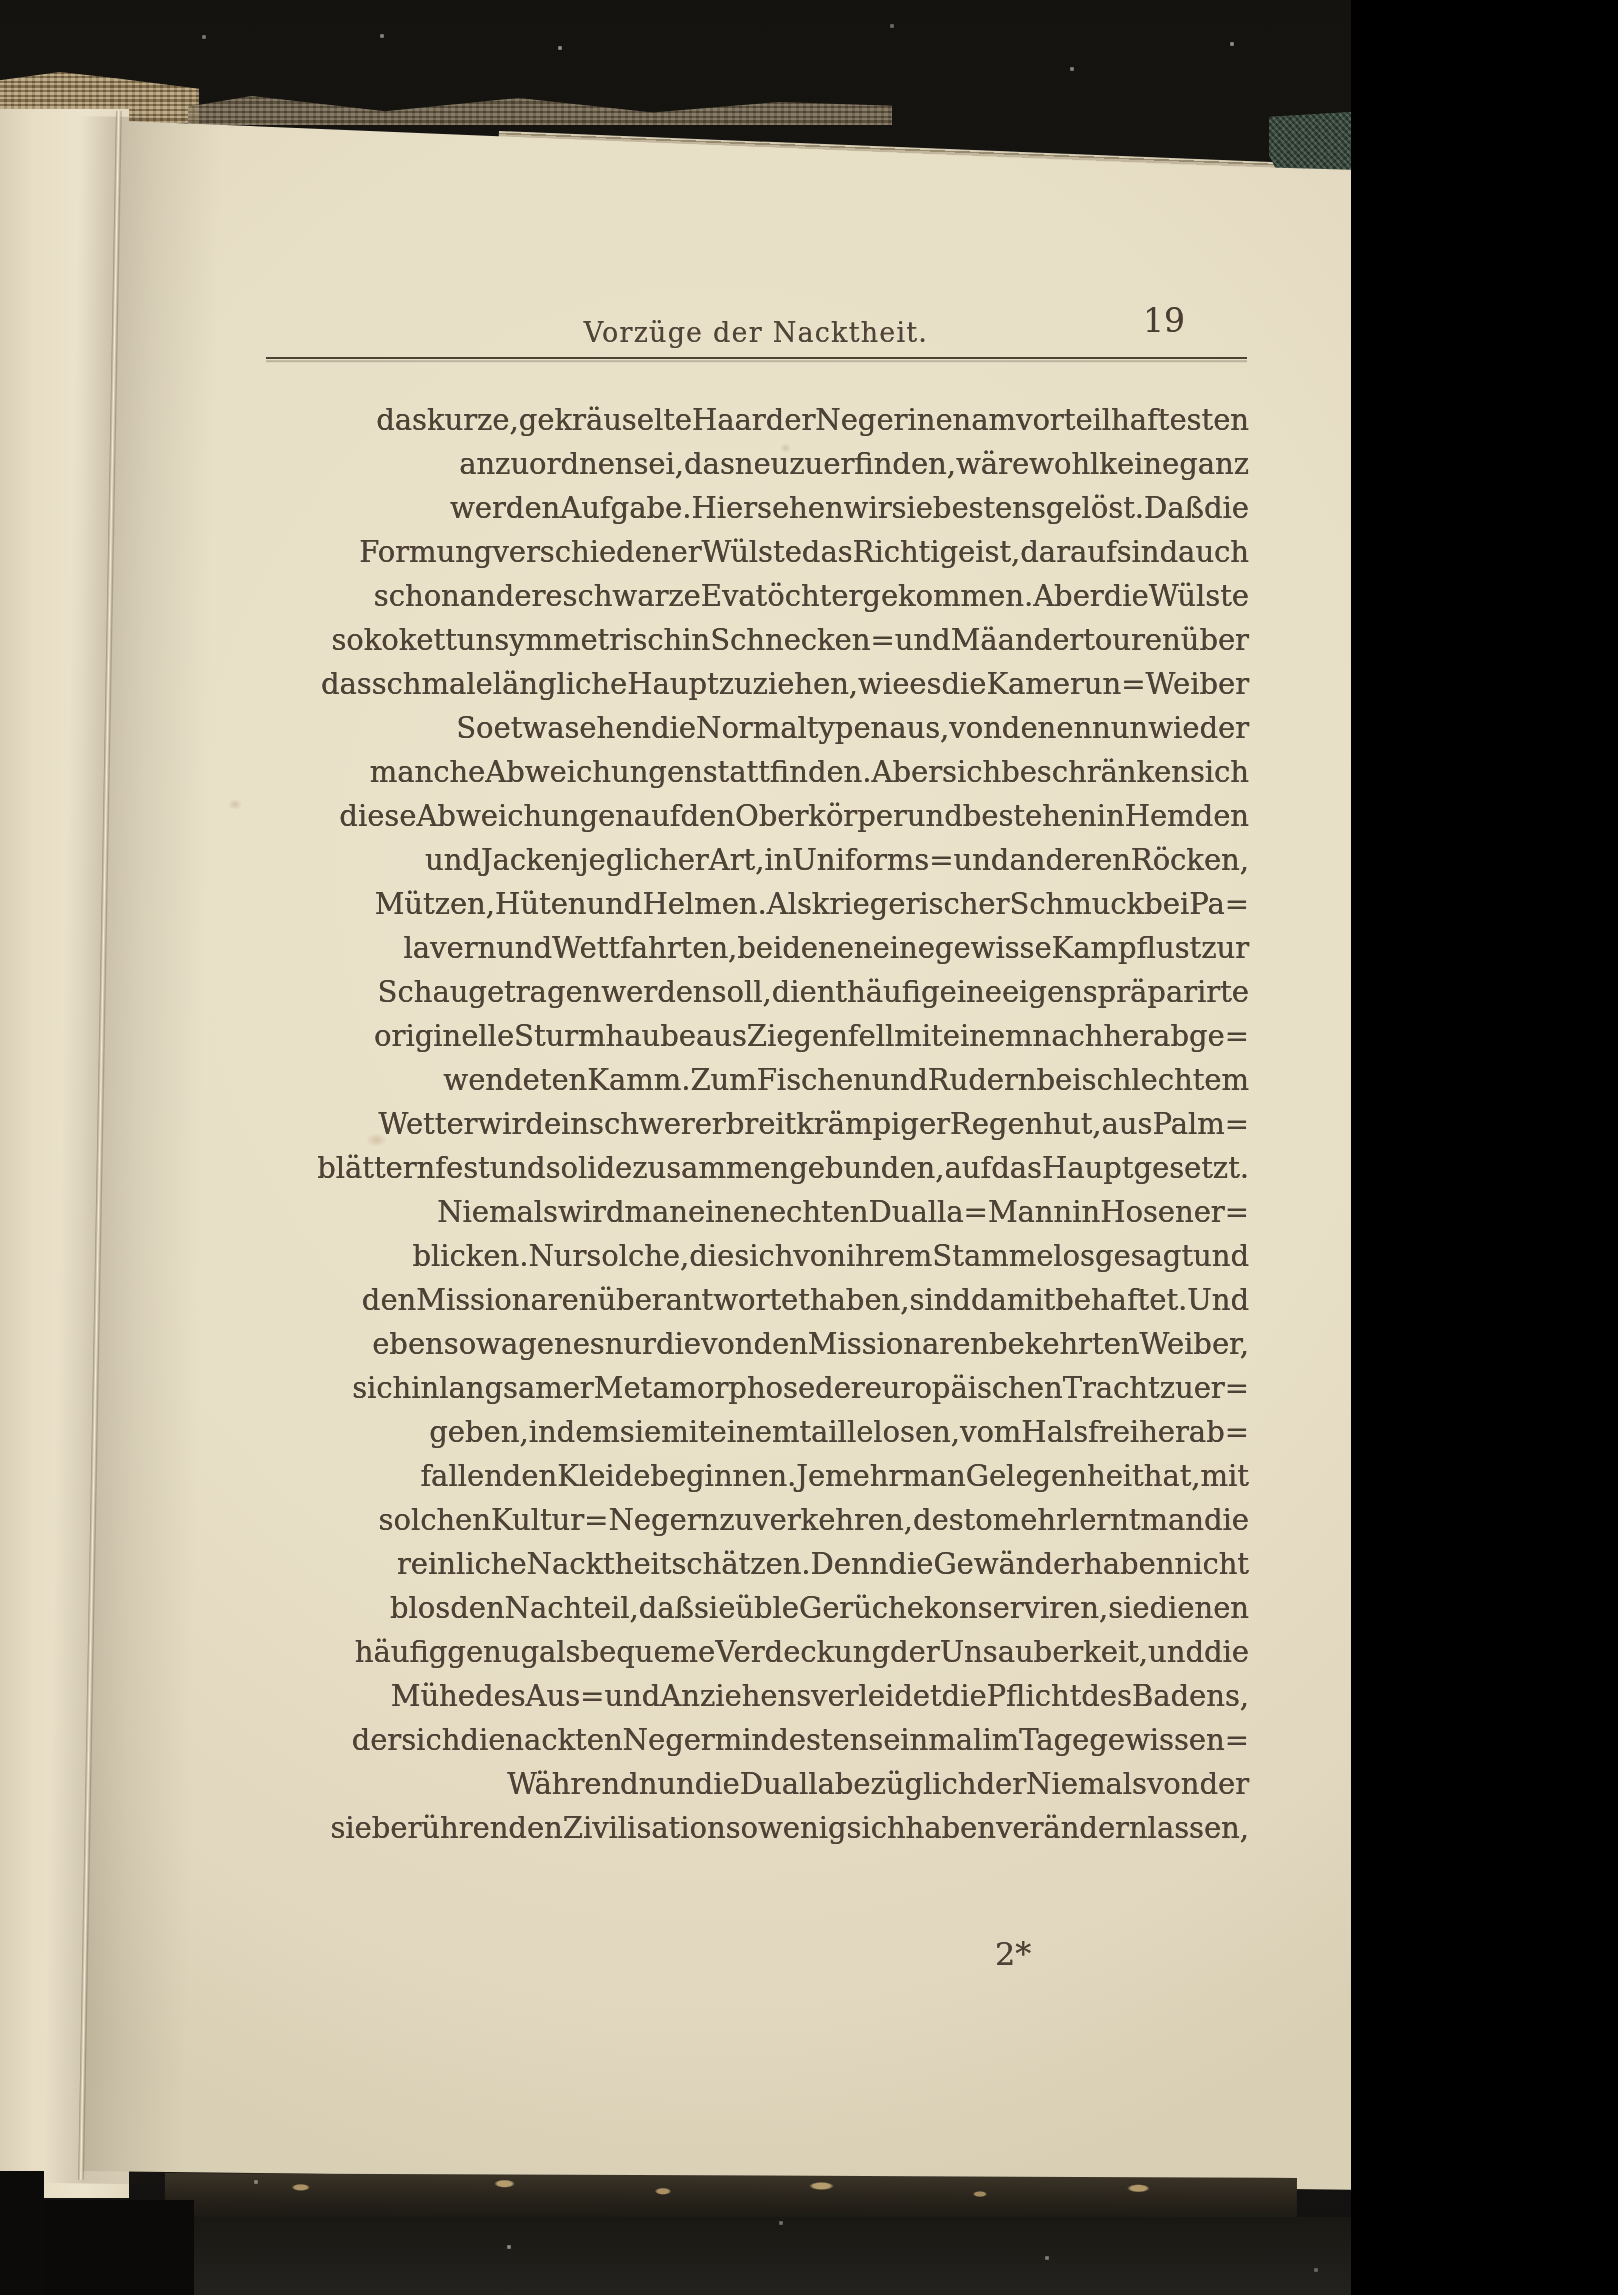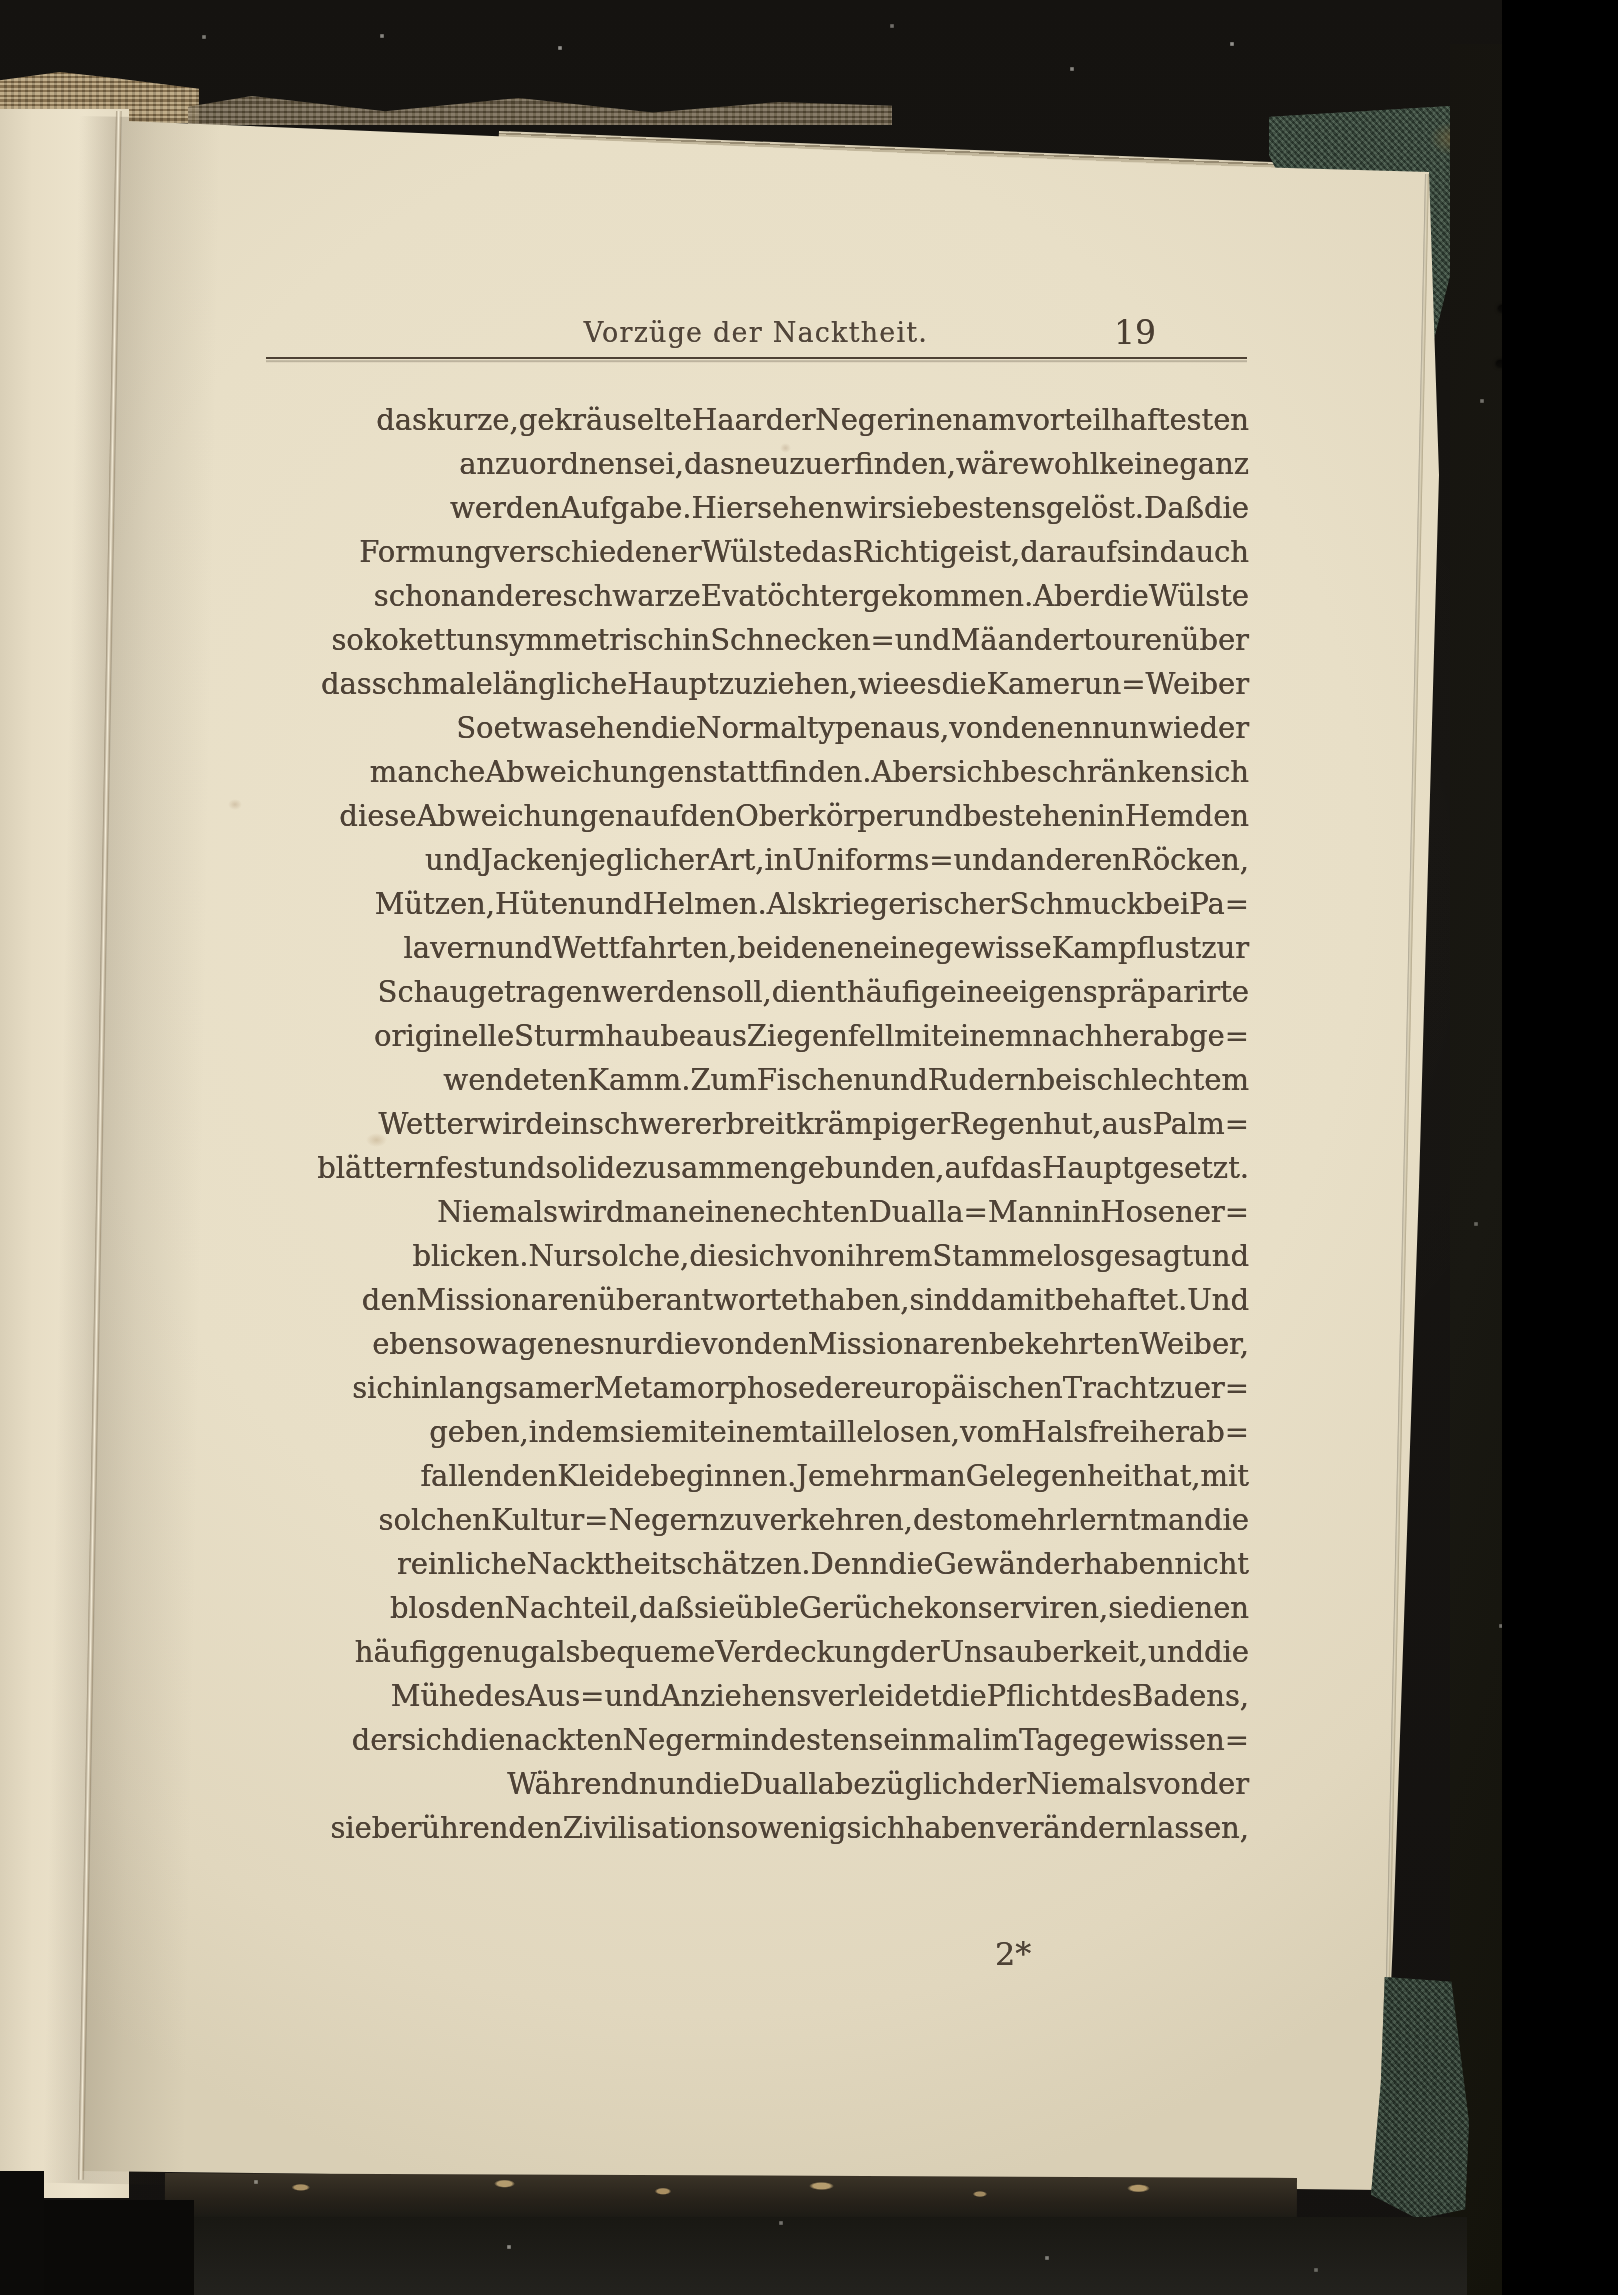--- a/index.html
+++ b/index.html
@@ -1,17 +1,17 @@
 <!DOCTYPE html>
 <html style="font-size:12.7px"><head>
 <meta charset="utf-8">
 <style>
   html,body{margin:0;padding:0;background:#000;}
   #canvas{
-    position:relative;width:1502px;height:2295px;overflow:hidden;
+    position:relative;width:1351px;height:2295px;overflow:hidden;
     background:
       radial-gradient(1345px 1029px at 46% 40%, rgba(255,255,255,0.035), rgba(255,255,255,0) 70%),
       linear-gradient(180deg,#151310 0%,#171512 35%,#141210 100%);
     font-family:"DejaVu Serif","Liberation Serif",serif;
   }
   .abs{position:absolute;}
 
   
   .burlap-a{left:0;top:71px;width:199px;height:52px;
     background:
@@ -147,22 +147,22 @@
       1500px 1625px 0 0.8px rgba(250,248,240,.4), 1537px 1940px 0 0.8px rgba(250,248,240,.3),
       255px 2181px 0 0.8px rgba(250,248,240,.45), 508px 2246px 0 0.8px rgba(250,248,240,.5),
       780px 2222px 0 0.8px rgba(250,248,240,.4), 1046px 2257px 0 0.8px rgba(250,248,240,.45),
       1315px 2269px 0 0.8px rgba(250,248,240,.35), 203px 36px 0 0.8px rgba(250,248,240,.45);}
 
   
   .text-layer{color:#4e4236;}
   .running-title{left:263px;top:315px;width:986px;height:36px;line-height:36px;
     text-align:center;font-size:27px;letter-spacing:1.2px;color:#51453a;
     text-shadow:0 0 0.6px rgba(70,58,46,.8);}
-  .page-number{left:1114px;top:313px;width:71px;height:40px;line-height:40px;
-    font-size:33px;color:#4a3e32;text-shadow:0 0 0.5px rgba(70,58,46,.7);}
+  .page-number{left:1114px;top:301px;width:71px;height:40px;line-height:40px;
+    font-size:33px;color:#4a3e32;text-shadow:0 0 0.5px rgba(70,58,46,.7);text-align:right;}
   .header-rule{left:266px;top:357px;width:981px;height:1.6px;background:#4d4134;
     box-shadow:0 3.2px 0 rgba(77,65,52,.28);}
   .body-text{left:263px;top:398px;width:986px;}
   .bline{height:44px;line-height:44px;font-size:29px;white-space:nowrap;
     text-shadow:0 0 0.6px rgba(64,52,42,.85), 0.4px 0.4px 0.4px rgba(64,52,42,.3);}
   .bline.just{display:flex;justify-content:flex-end;}
   .bline.ind{padding-left:49px;}
   .signature{left:995px;top:1935px;font-size:32px;line-height:38px;color:#4e4236;
     text-shadow:0 0 0.6px rgba(64,52,42,.85);}
 </style>

